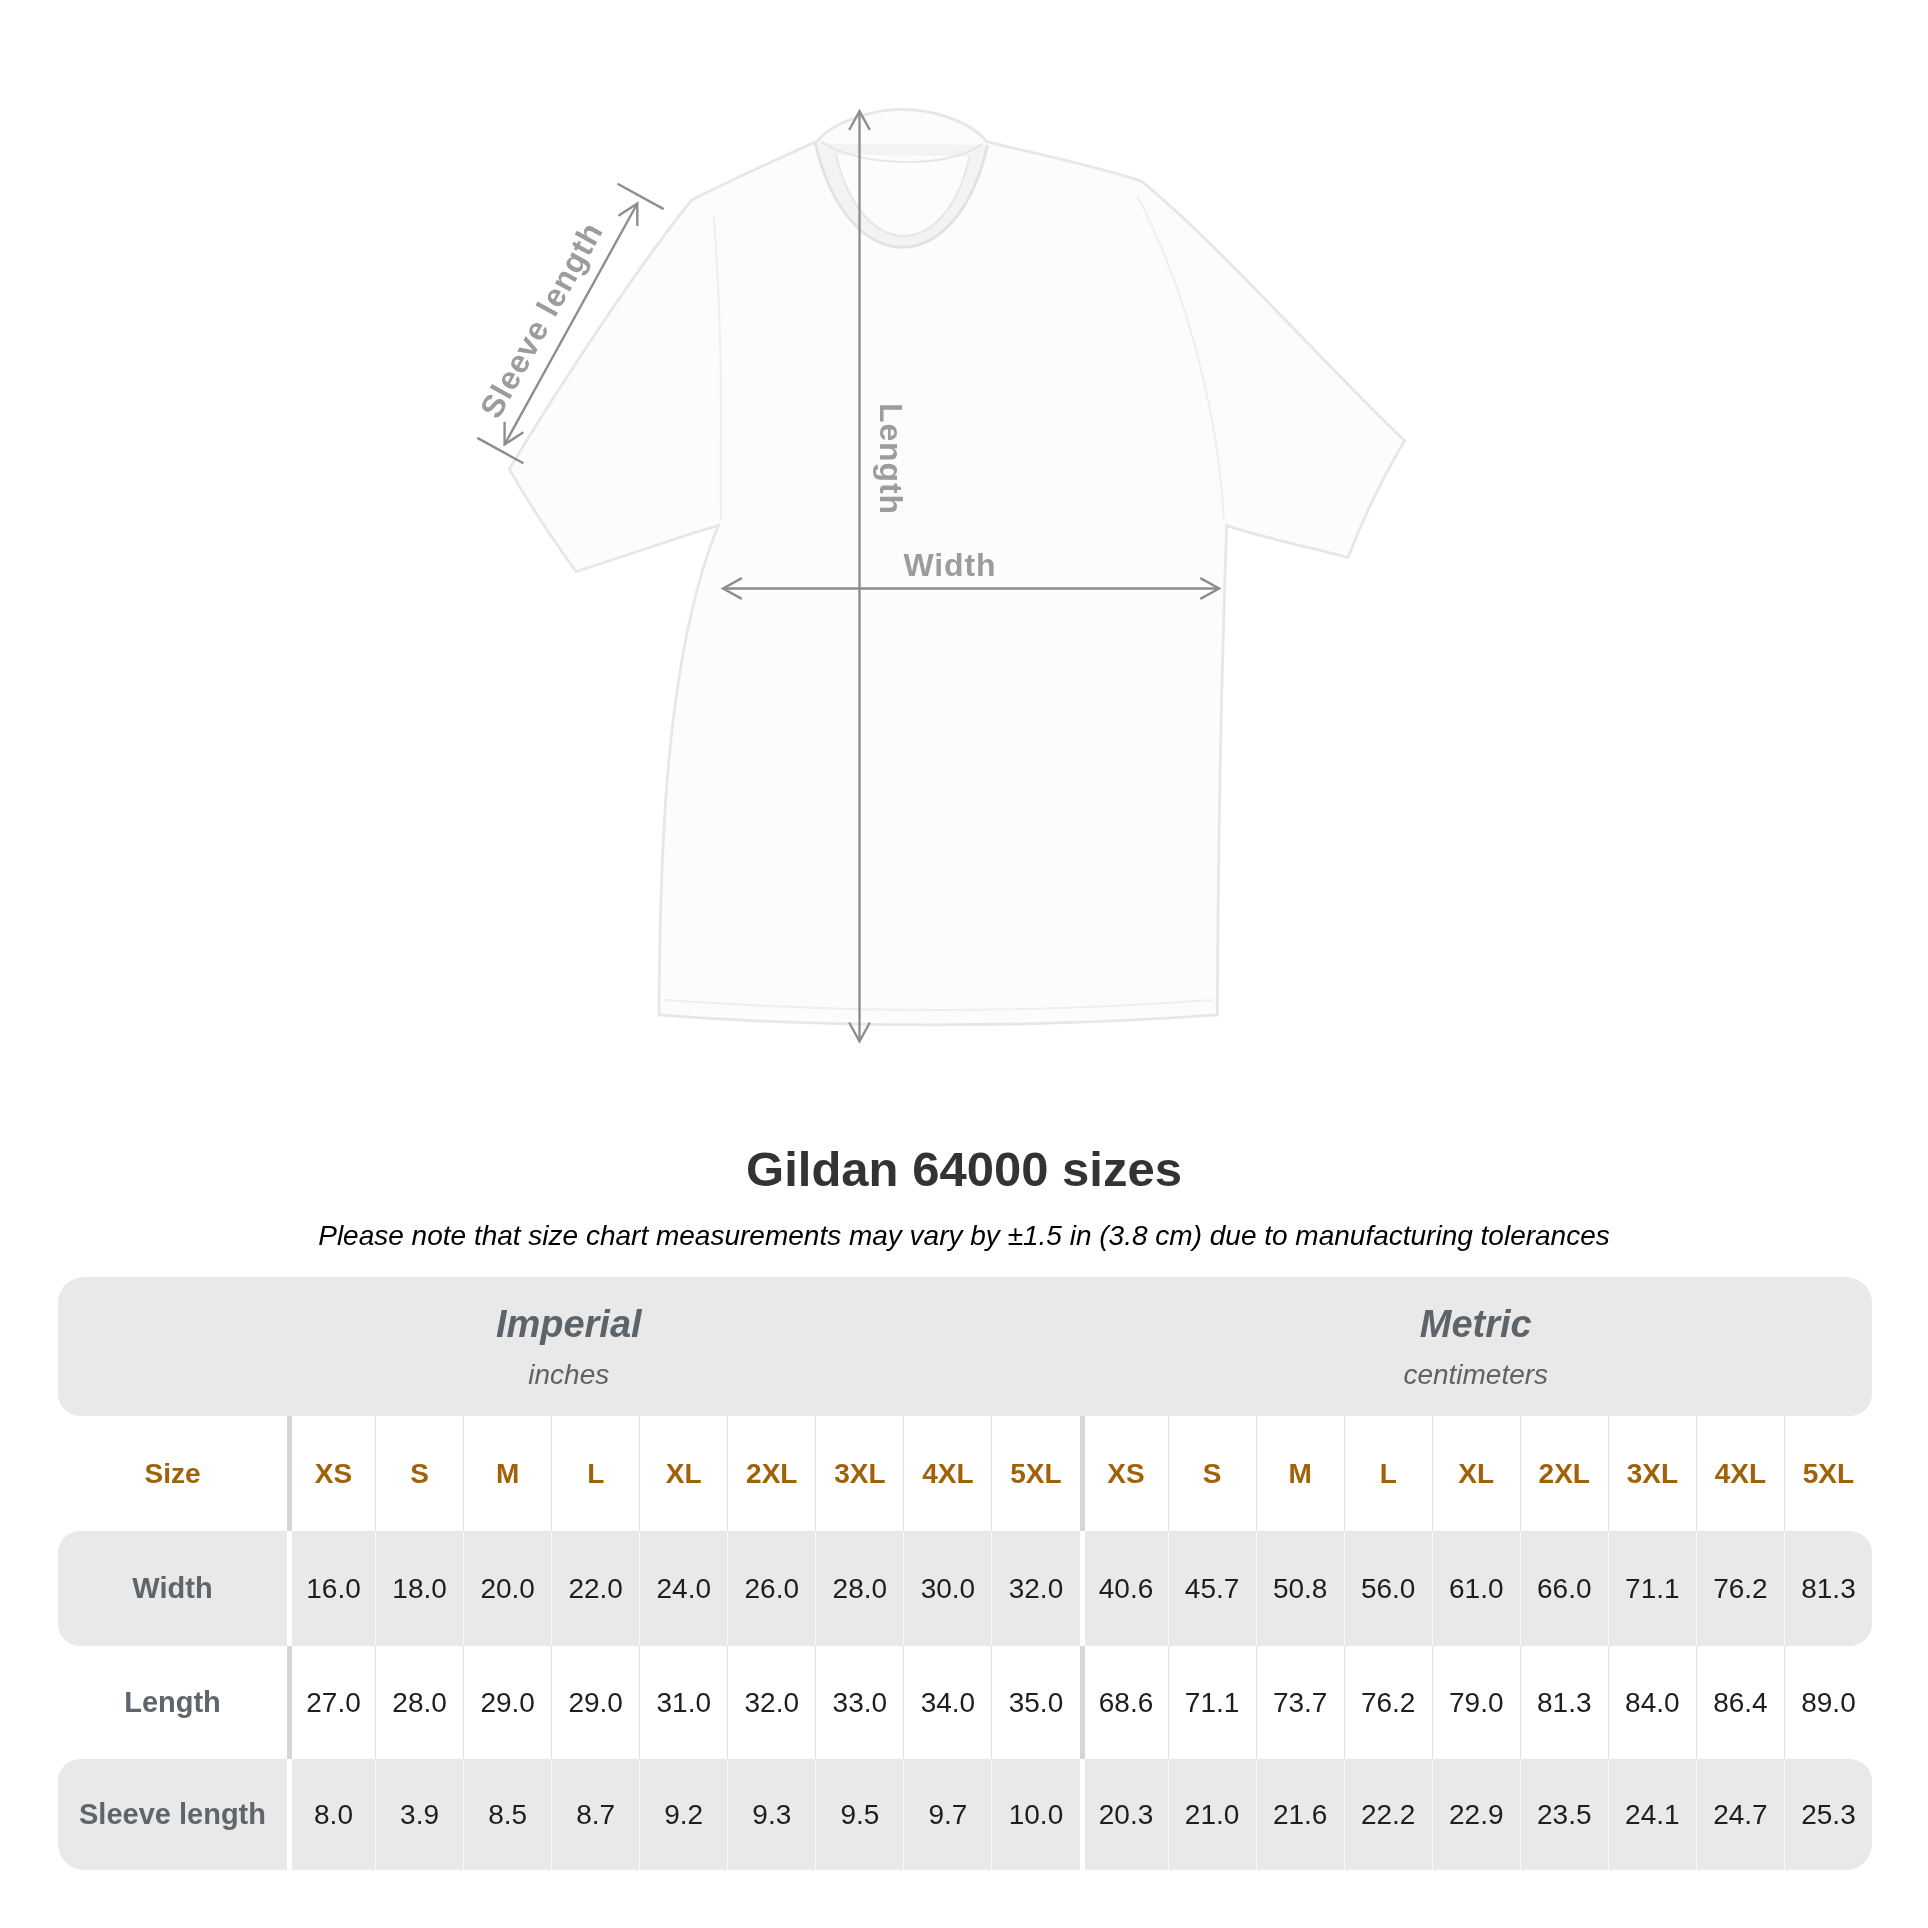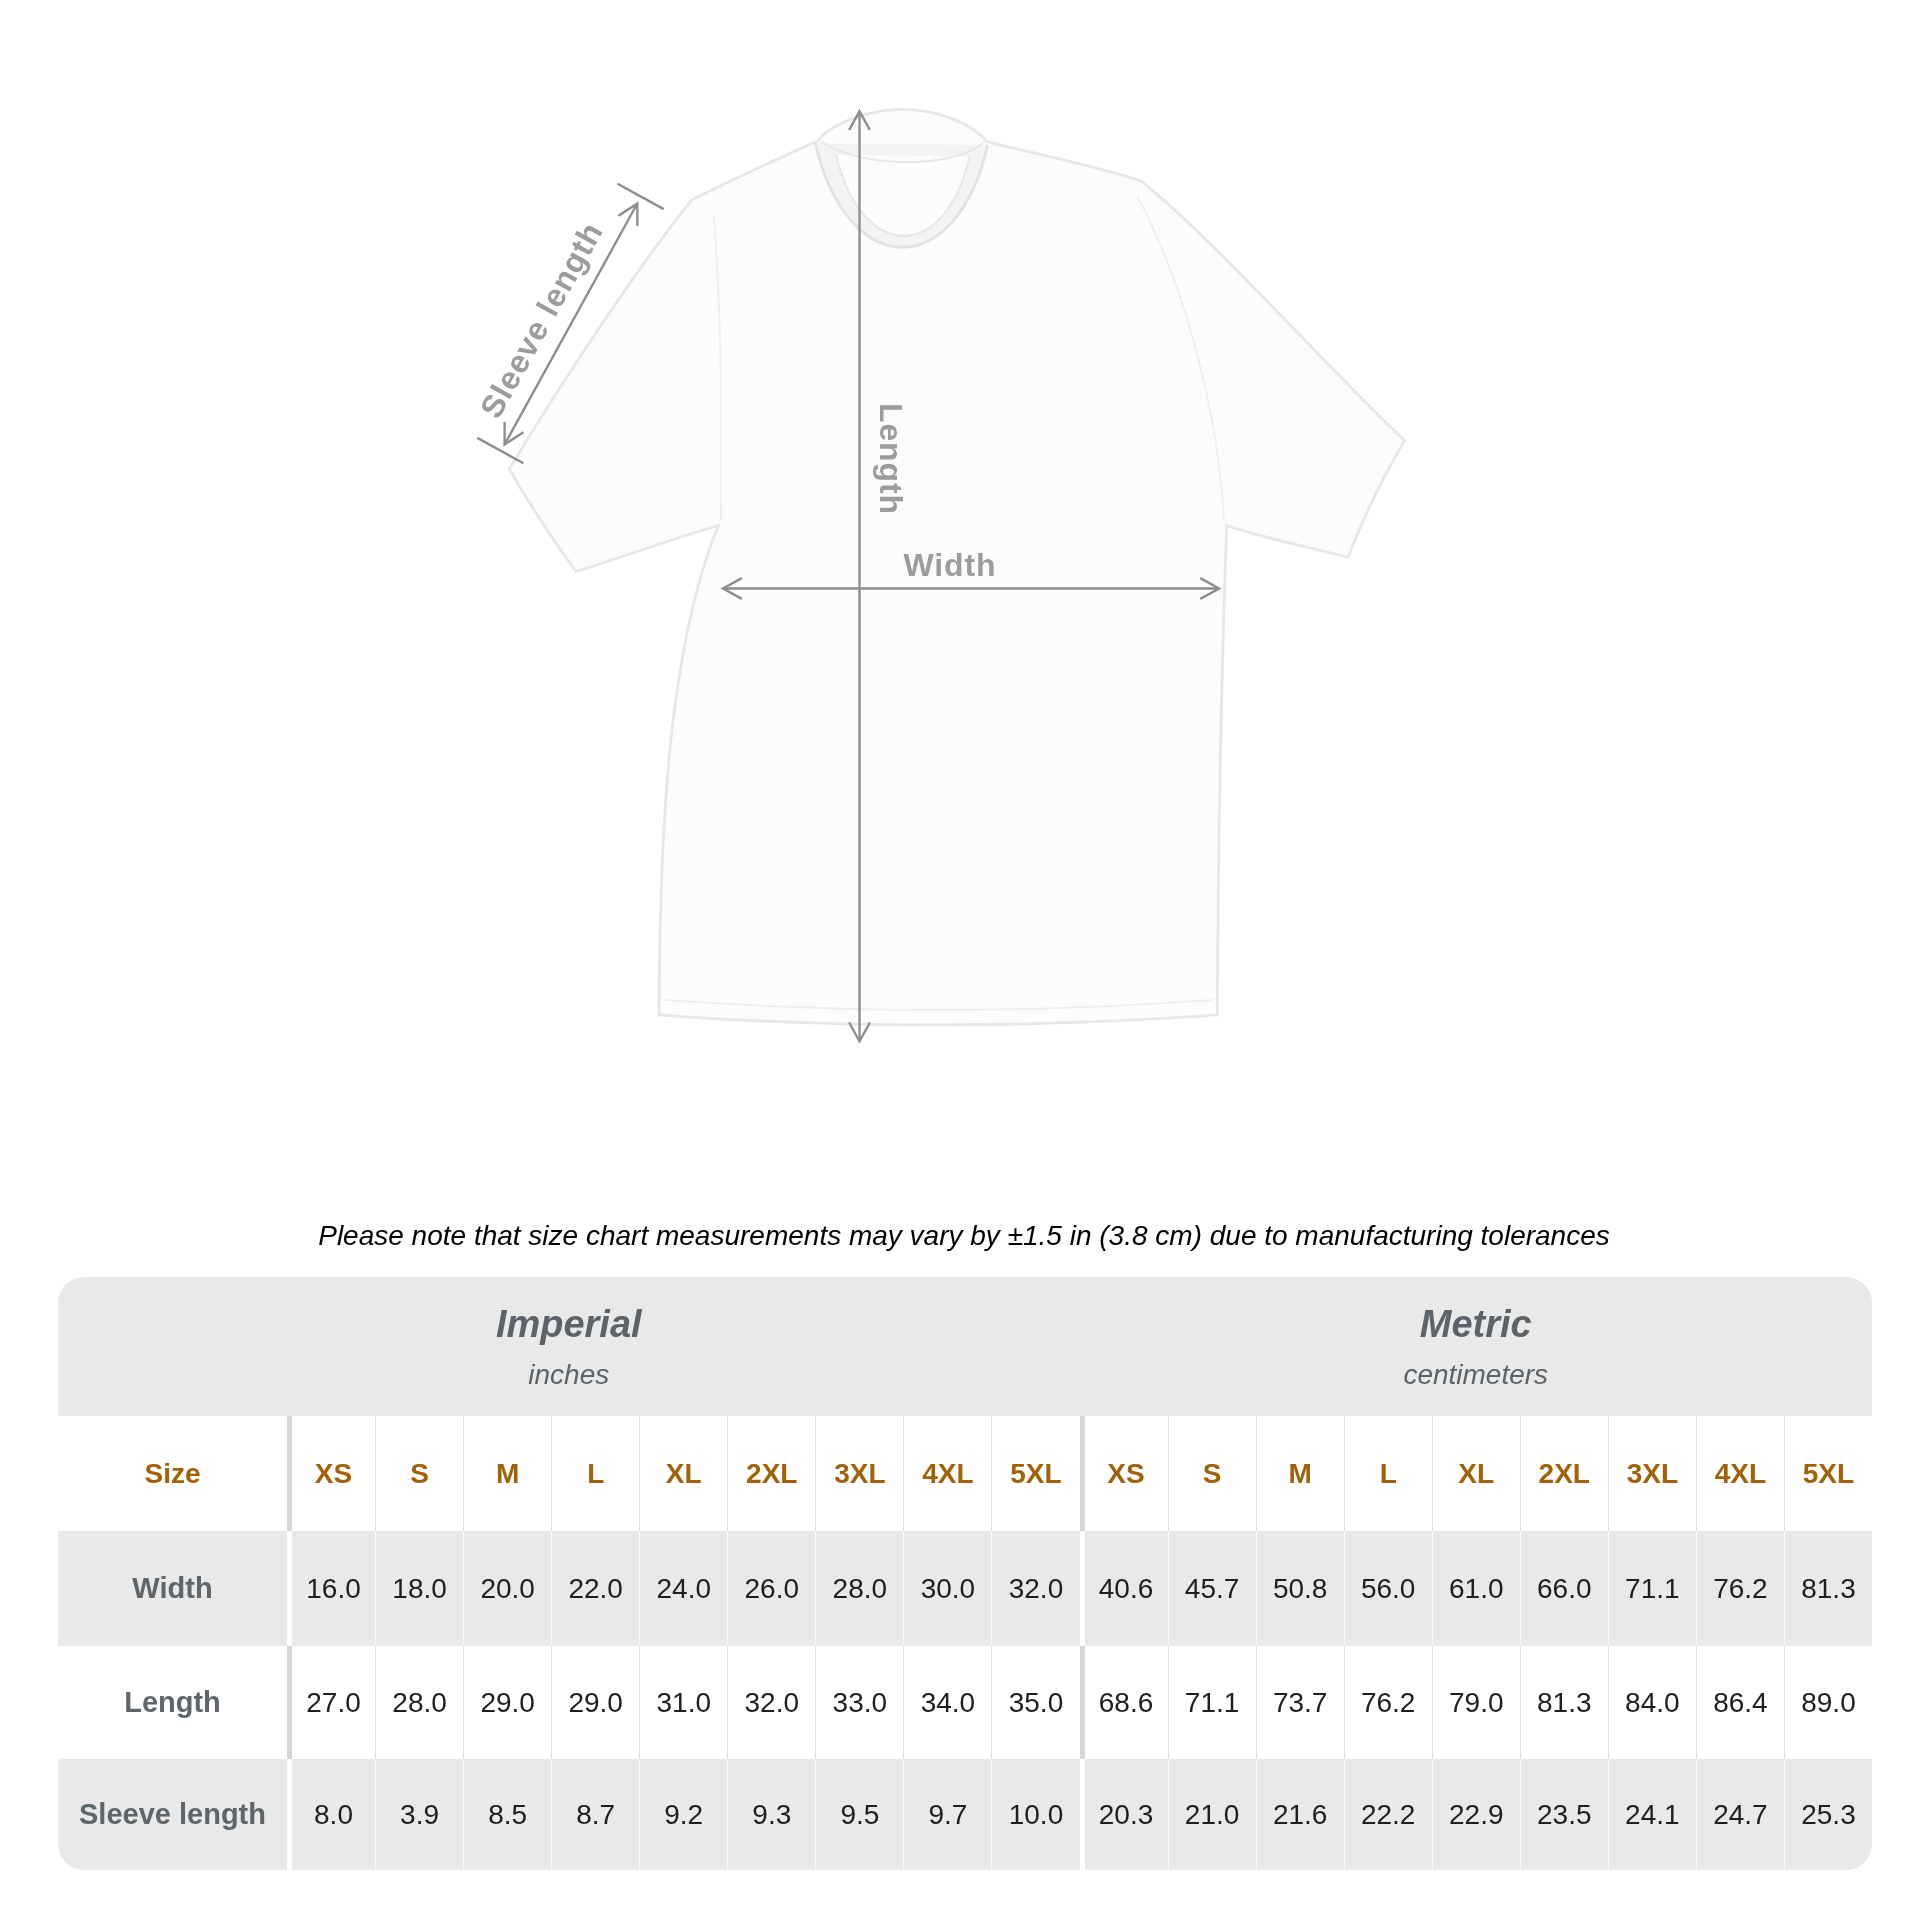--- a/index.html
+++ b/index.html
@@ -29,21 +29,21 @@
   .size-table{
     position:absolute;left:58px;top:1277px;width:1814px;height:593px;
     border-radius:26px;overflow:hidden;
   }
   .trow{display:grid;grid-template-columns:229px repeat(18,1fr);}
   .trow.units{height:139px;grid-template-rows:139px;}
   .trow.r1{height:115px;}
   .trow.r2{height:115px;}
   .trow.r3{height:113px;}
   .trow.r4{height:111px;}
-  .row-gray{background:#e9e9e9;}
+  .row-gray{background:#e9e9e9;border-radius:22px;}
   .row-white{background:#ffffff;}
   .cell{
     display:flex;align-items:center;justify-content:center;
     color:#1e1e1e;font-size:28px;
   }
   .cell.hdr{color:#a16207;font-weight:bold;font-size:28px;}
   .cell.rowlabel{color:#5f666b;font-weight:bold;font-size:29px;}
   .row-white .cell.sep{border-left:1.9px solid #e0e0e0;}
   .row-white .cell.thick{border-left:5.6px solid #d6d6d6;}
   .row-gray .cell.sep{border-left:1.9px solid #f9f9f9;}
@@ -107,20 +107,21 @@
         <line x1="656" y1="195" x2="705" y2="222"></line>
         <line x1="507" y1="465" x2="556" y2="492"></line>
       </g>
     </svg>
 
     <div class="dim-label rot-sleeve" style="left:542px;top:320px;">Sleeve length</div>
     <div class="dim-label rot-length" style="left:890px;top:459px;">Length</div>
     <div class="dim-label" style="left:950px;top:565px;">Width</div>
   </div>
 
+  <div class="chart-title">Gildan 64000 sizes</div>
   <div class="chart-subtitle">Please note that size chart measurements may vary by ±1.5 in (3.8 cm) due to manufacturing tolerances</div>
 
   <div class="size-table">
 
     <div class="trow units row-gray">
       <div class="unit-cell unit-imperial">
         <div class="uname">Imperial</div>
         <div class="uunit">inches</div>
       </div>
       <div class="unit-cell unit-metric">

